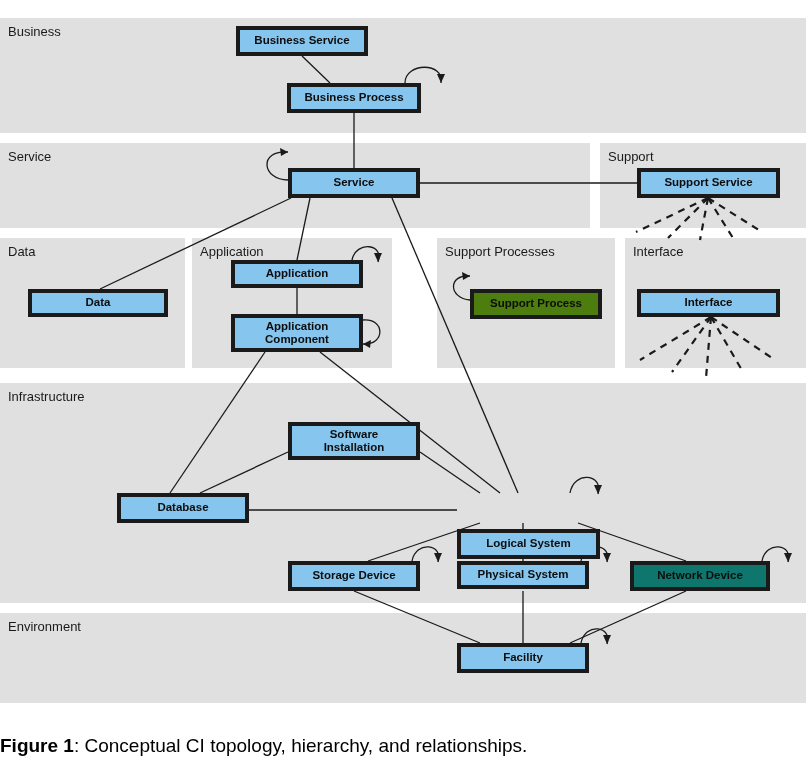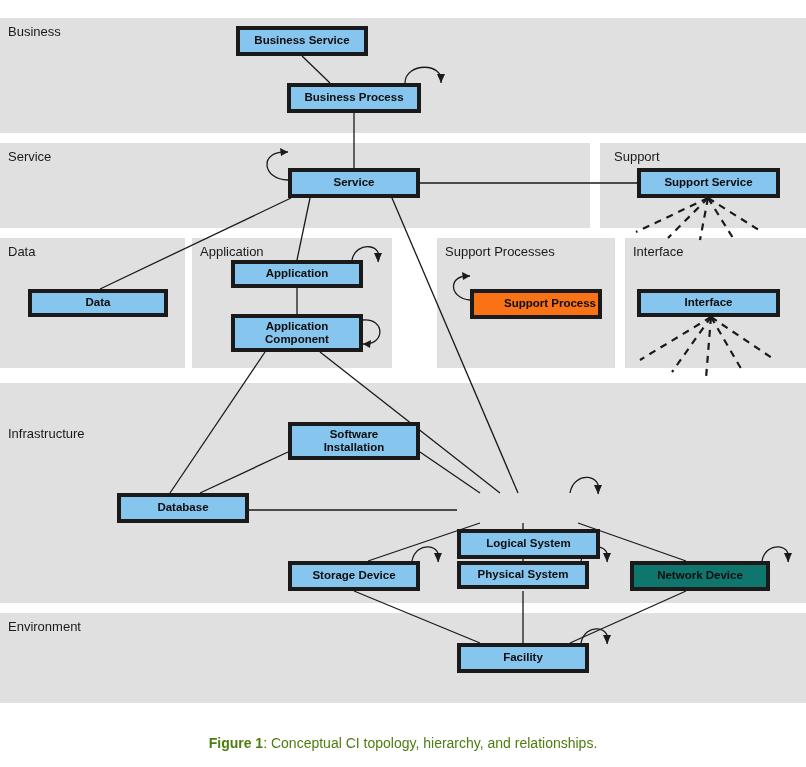--- a/index.html
+++ b/index.html
@@ -47,48 +47,47 @@
     top: 0;
     width: 806px;
     height: 767px;
     pointer-events: none;
   }
   .caption {
     position: absolute;
     left: 0;
     top: 735px;
     width: 806px;
-    text-align: center;
-    font-size: 14px;
-    color: #4d7c0f;
+    font-size: 19px;
+    color: #000000;
   }
   .caption b { font-weight: 700; }
 </style>
 </head>
 <body>
 
 <div id="page">
 
   <div id="zones">
       <div class="zone" style="left: 0px; top: 18px; width: 806px; height: 115px; background: rgb(224, 224, 224);"></div>
       <div class="zone-label" style="left: 8px; top: 24px;">Business</div>
       <div class="zone" style="left: 0px; top: 143px; width: 590px; height: 85px; background: rgb(224, 224, 224);"></div>
       <div class="zone-label" style="left: 8px; top: 149px;">Service</div>
       <div class="zone" style="left: 600px; top: 143px; width: 206px; height: 85px; background: rgb(224, 224, 224);"></div>
-      <div class="zone-label" style="left: 608px; top: 149px; margin-left: 6px;">Support</div>
+      <div class="zone-label" style="left: 608px; top: 149px;">Support</div>
       <div class="zone" style="left: 0px; top: 238px; width: 185px; height: 130px; background: rgb(224, 224, 224);"></div>
       <div class="zone-label" style="left: 8px; top: 244px;">Data</div>
       <div class="zone" style="left: 192px; top: 238px; width: 200px; height: 130px; background: rgb(224, 224, 224);"></div>
       <div class="zone-label" style="left: 200px; top: 244px;">Application</div>
       <div class="zone" style="left: 437px; top: 238px; width: 178px; height: 130px; background: rgb(224, 224, 224);"></div>
       <div class="zone-label" style="left: 445px; top: 244px;">Support Processes</div>
       <div class="zone" style="left: 625px; top: 238px; width: 181px; height: 130px; background: rgb(224, 224, 224);"></div>
       <div class="zone-label" style="left: 633px; top: 244px;">Interface</div>
       <div class="zone" style="left: 0px; top: 383px; width: 806px; height: 220px; background: rgb(224, 224, 224);"></div>
-      <div class="zone-label" style="left: 8px; top: 389px; margin-top: 37px;">Infrastructure</div>
+      <div class="zone-label" style="left: 8px; top: 389px;">Infrastructure</div>
       <div class="zone" style="left: 0px; top: 613px; width: 806px; height: 90px; background: rgb(224, 224, 224);"></div>
       <div class="zone-label" style="left: 8px; top: 619px;">Environment</div>
     </div>
 
   <svg id="edges" viewBox="0 0 806 767">
     <g stroke="#1a1a1a" stroke-width="1.3" fill="none">
 
       <line x1="302" y1="56" x2="330" y2="83"></line>
 
       <path d="M 405 83 C 405 62, 445 62, 441 83" stroke-width="1.3"></path>
@@ -186,21 +185,21 @@
       </div>
       <div class="node" style="left: 28px; top: 289px; width: 140px; height: 28px; background: rgb(134, 197, 238); border-color: rgb(26, 26, 26);">
         <span>Data</span>
       </div>
       <div class="node" style="left: 231px; top: 260px; width: 132px; height: 28px; background: rgb(134, 197, 238); border-color: rgb(26, 26, 26);">
         <span>Application</span>
       </div>
       <div class="node" style="left: 231px; top: 314px; width: 132px; height: 38px; background: rgb(134, 197, 238); border-color: rgb(26, 26, 26);">
         <span>Application<br>Component</span>
       </div>
-      <div class="node" style="left: 470px; top: 289px; width: 132px; height: 30px; background: #f97316; border-color: rgb(26, 26, 26); justify-content: flex-end;">
+      <div class="node" style="left: 470px; top: 289px; width: 132px; height: 30px; background: #4d7c0f; border-color: rgb(26, 26, 26);">
         <span>Support Process</span>
       </div>
       <div class="node" style="left: 637px; top: 289px; width: 143px; height: 28px; background: rgb(134, 197, 238); border-color: rgb(26, 26, 26);">
         <span>Interface</span>
       </div>
       <div class="node" style="left: 288px; top: 422px; width: 132px; height: 38px; background: rgb(134, 197, 238); border-color: rgb(26, 26, 26);">
         <span>Software<br>Installation</span>
       </div>
       <div class="node" style="left: 117px; top: 493px; width: 132px; height: 30px; background: rgb(134, 197, 238); border-color: rgb(26, 26, 26);">
         <span>Database</span>

